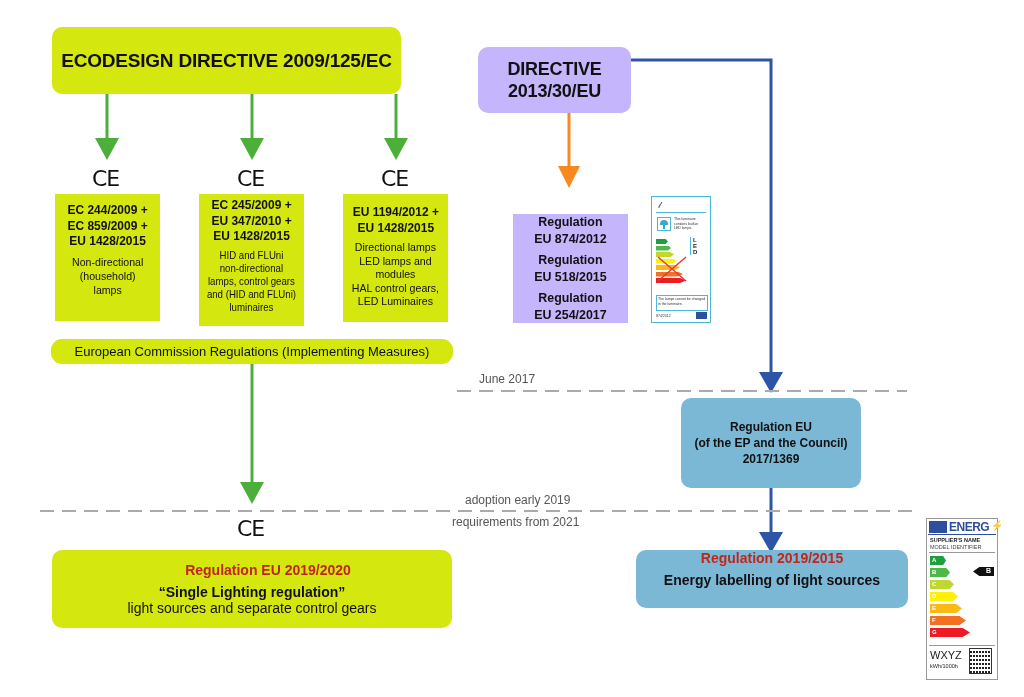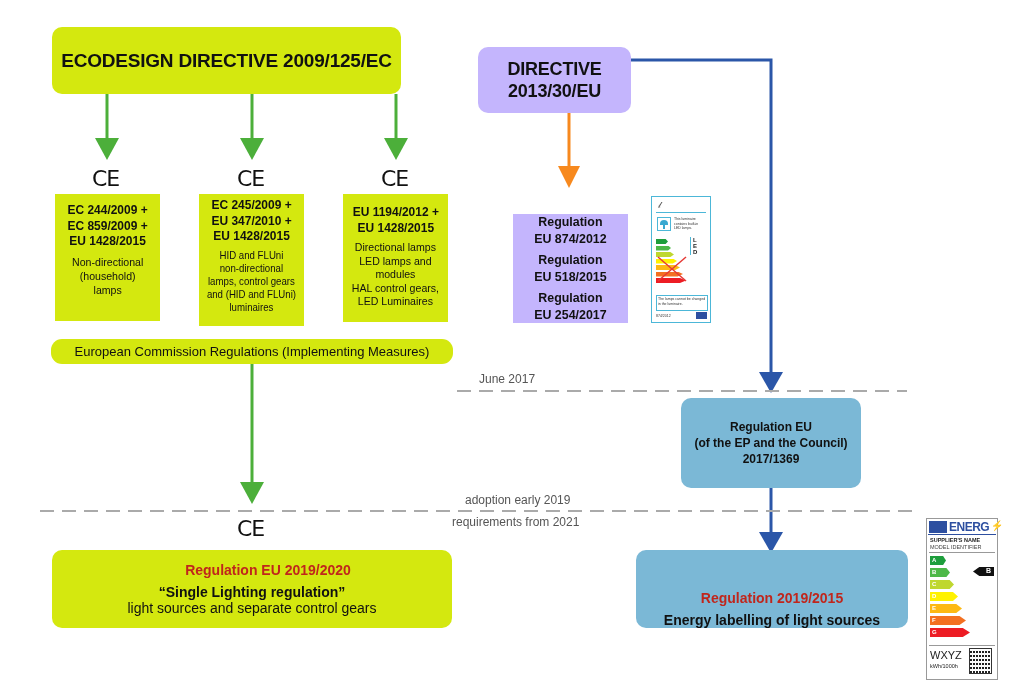--- a/index.html
+++ b/index.html
@@ -173,21 +173,21 @@
 </div>
 
 <div class="abs ce" style="left:237px; top:516px;">CE</div>
 
 <div class="abs box lime rounded" style="left:52px; top:550px; width:400px; height:78px;">
   <div class="red" style="font-size:14px; font-weight:bold; margin-bottom:6px;margin-left:32px;">Regulation EU 2019/2020</div>
   <div style="font-size:14px; font-weight:bold;">“Single Lighting regulation”</div>
   <div style="font-size:14px;">light sources and separate control gears</div>
 </div>
 
-<div class="abs box blue rounded" style="left:636px; top:550px; width:272px; height:78px; justify-content:flex-end; padding-top:14px;">
+<div class="abs box blue rounded" style="left:636px; top:550px; width:272px; height:58px; justify-content:flex-start; ">
   <div class="red" style="font-size:14px; font-weight:bold; margin-bottom:6px;">Regulation 2019/2015</div>
   <div style="font-size:14px; font-weight:bold;">Energy labelling of light sources</div>
 </div>
 
 <div class="abs" style="left:926px; top:518px; width:72px; height:162px; border:1px solid #999; box-sizing:border-box; background:#fff; font-size:5px; color:#222;">
   <div style="position:absolute; left:1px; top:1px; width:68px; height:14px; border-bottom:1px solid #2d4fa0;">
     <div style="position:absolute; left:1px; top:1px; width:18px; height:12px; background:#2d4fa0;"></div>
     <div style="position:absolute; left:21px; top:0px; font-size:12px; font-weight:bold; color:#2d4fa0; letter-spacing:-0.5px;">ENERG</div>
     <div style="position:absolute; left:63px; top:0px; font-size:10px; color:#2d4fa0;">⚡</div>
   </div>

